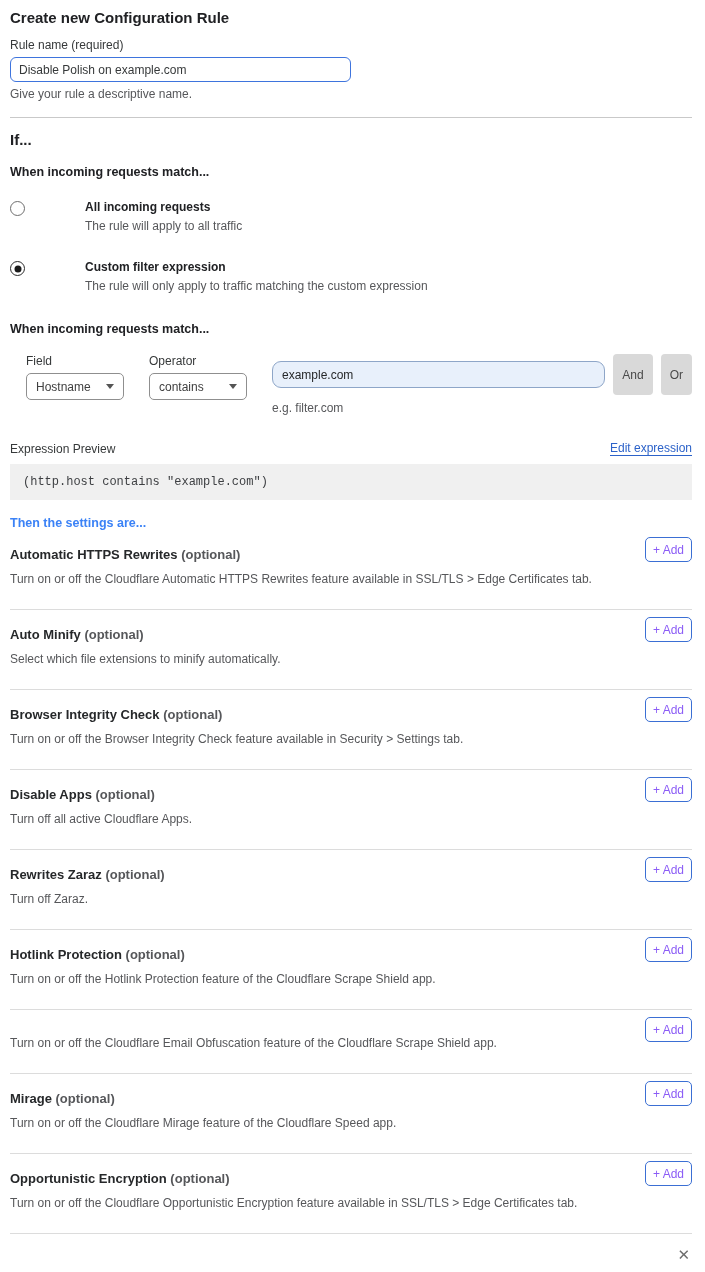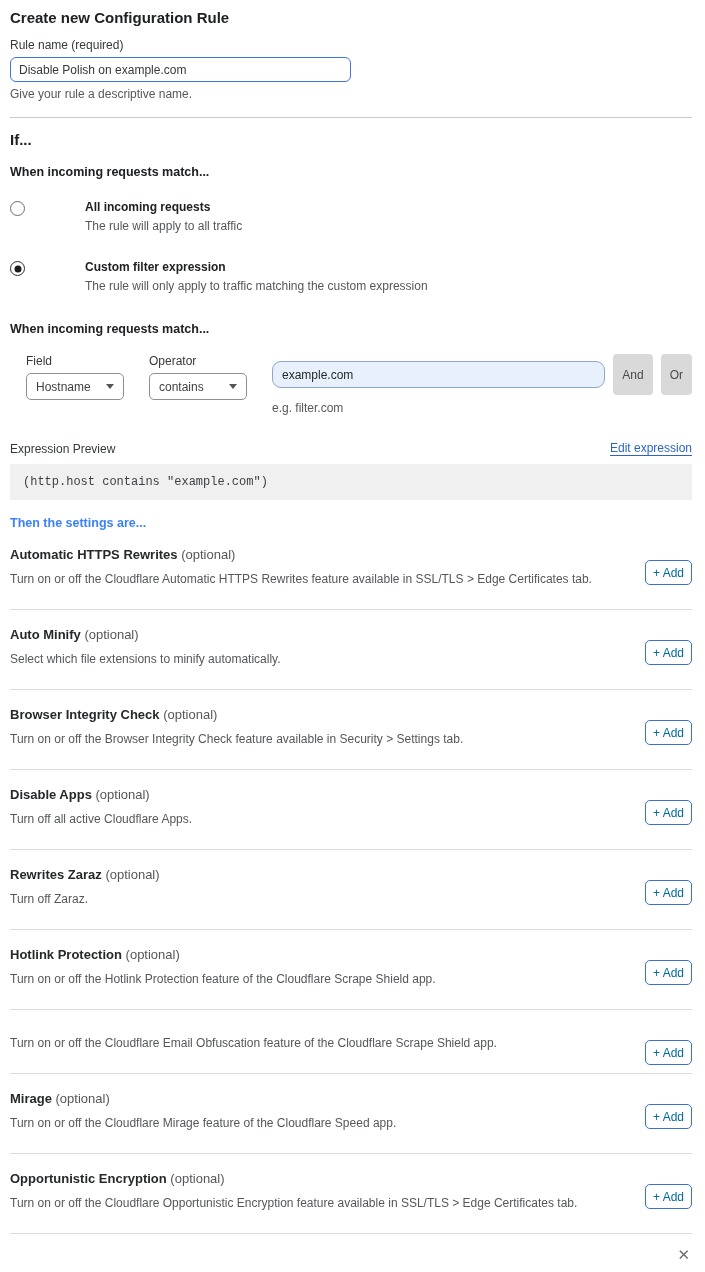--- a/index.html
+++ b/index.html
@@ -75,25 +75,25 @@
     margin-top: 8px; background: #f0f0f0; height: 36px; display: flex; align-items: center;
     padding: 0 13px; font-family: "Liberation Mono", "DejaVu Sans Mono", monospace;
     font-size: 12px; color: #3d3f42;
   }
 
   .then-heading { font-size: 12.5px; font-weight: bold; color: #3b82f6; margin-top: 16px; }
 
   .setting-row { position: relative; padding: 17px 0 23px 0; border-bottom: 1px solid #dcdcdc; }
   .setting-title-line { font-size: 13px; line-height: 16px; }
   .setting-name { font-weight: bold; color: #26282a; }
-  .setting-optional { color: #56575a; font-weight: normal; }
+  .setting-optional { color: #56575a; font-weight: bold; }
   .setting-desc { font-size: 12px; color: #56575a; margin-top: 9px; line-height: 14px; padding-right: 80px; }
   .add-btn {
-    position: absolute; right: 0; top: 30px; min-width: 47px; height: 25px;
-    background: #fff; border: 1px solid #3b6fd4; border-radius: 5px; color: #0369a1;
+    position: absolute; right: 0; top: 7px; min-width: 47px; height: 25px;
+    background: #fff; border: 1px solid #3b6fd4; border-radius: 5px; color: #8b5cf6;
     font-size: 12px; cursor: pointer; font-family: "Liberation Sans", "DejaVu Sans", sans-serif;
   }
 
   .polish-row { position: relative; padding: 17px 0 14px 0; }
   .close-btn {
     position: absolute; right: 2px; top: 14px; background: none; border: none;
     font-size: 15px; color: #6e6e6e; cursor: pointer; line-height: 1;
     font-family: "DejaVu Sans", sans-serif;
   }
 </style>

